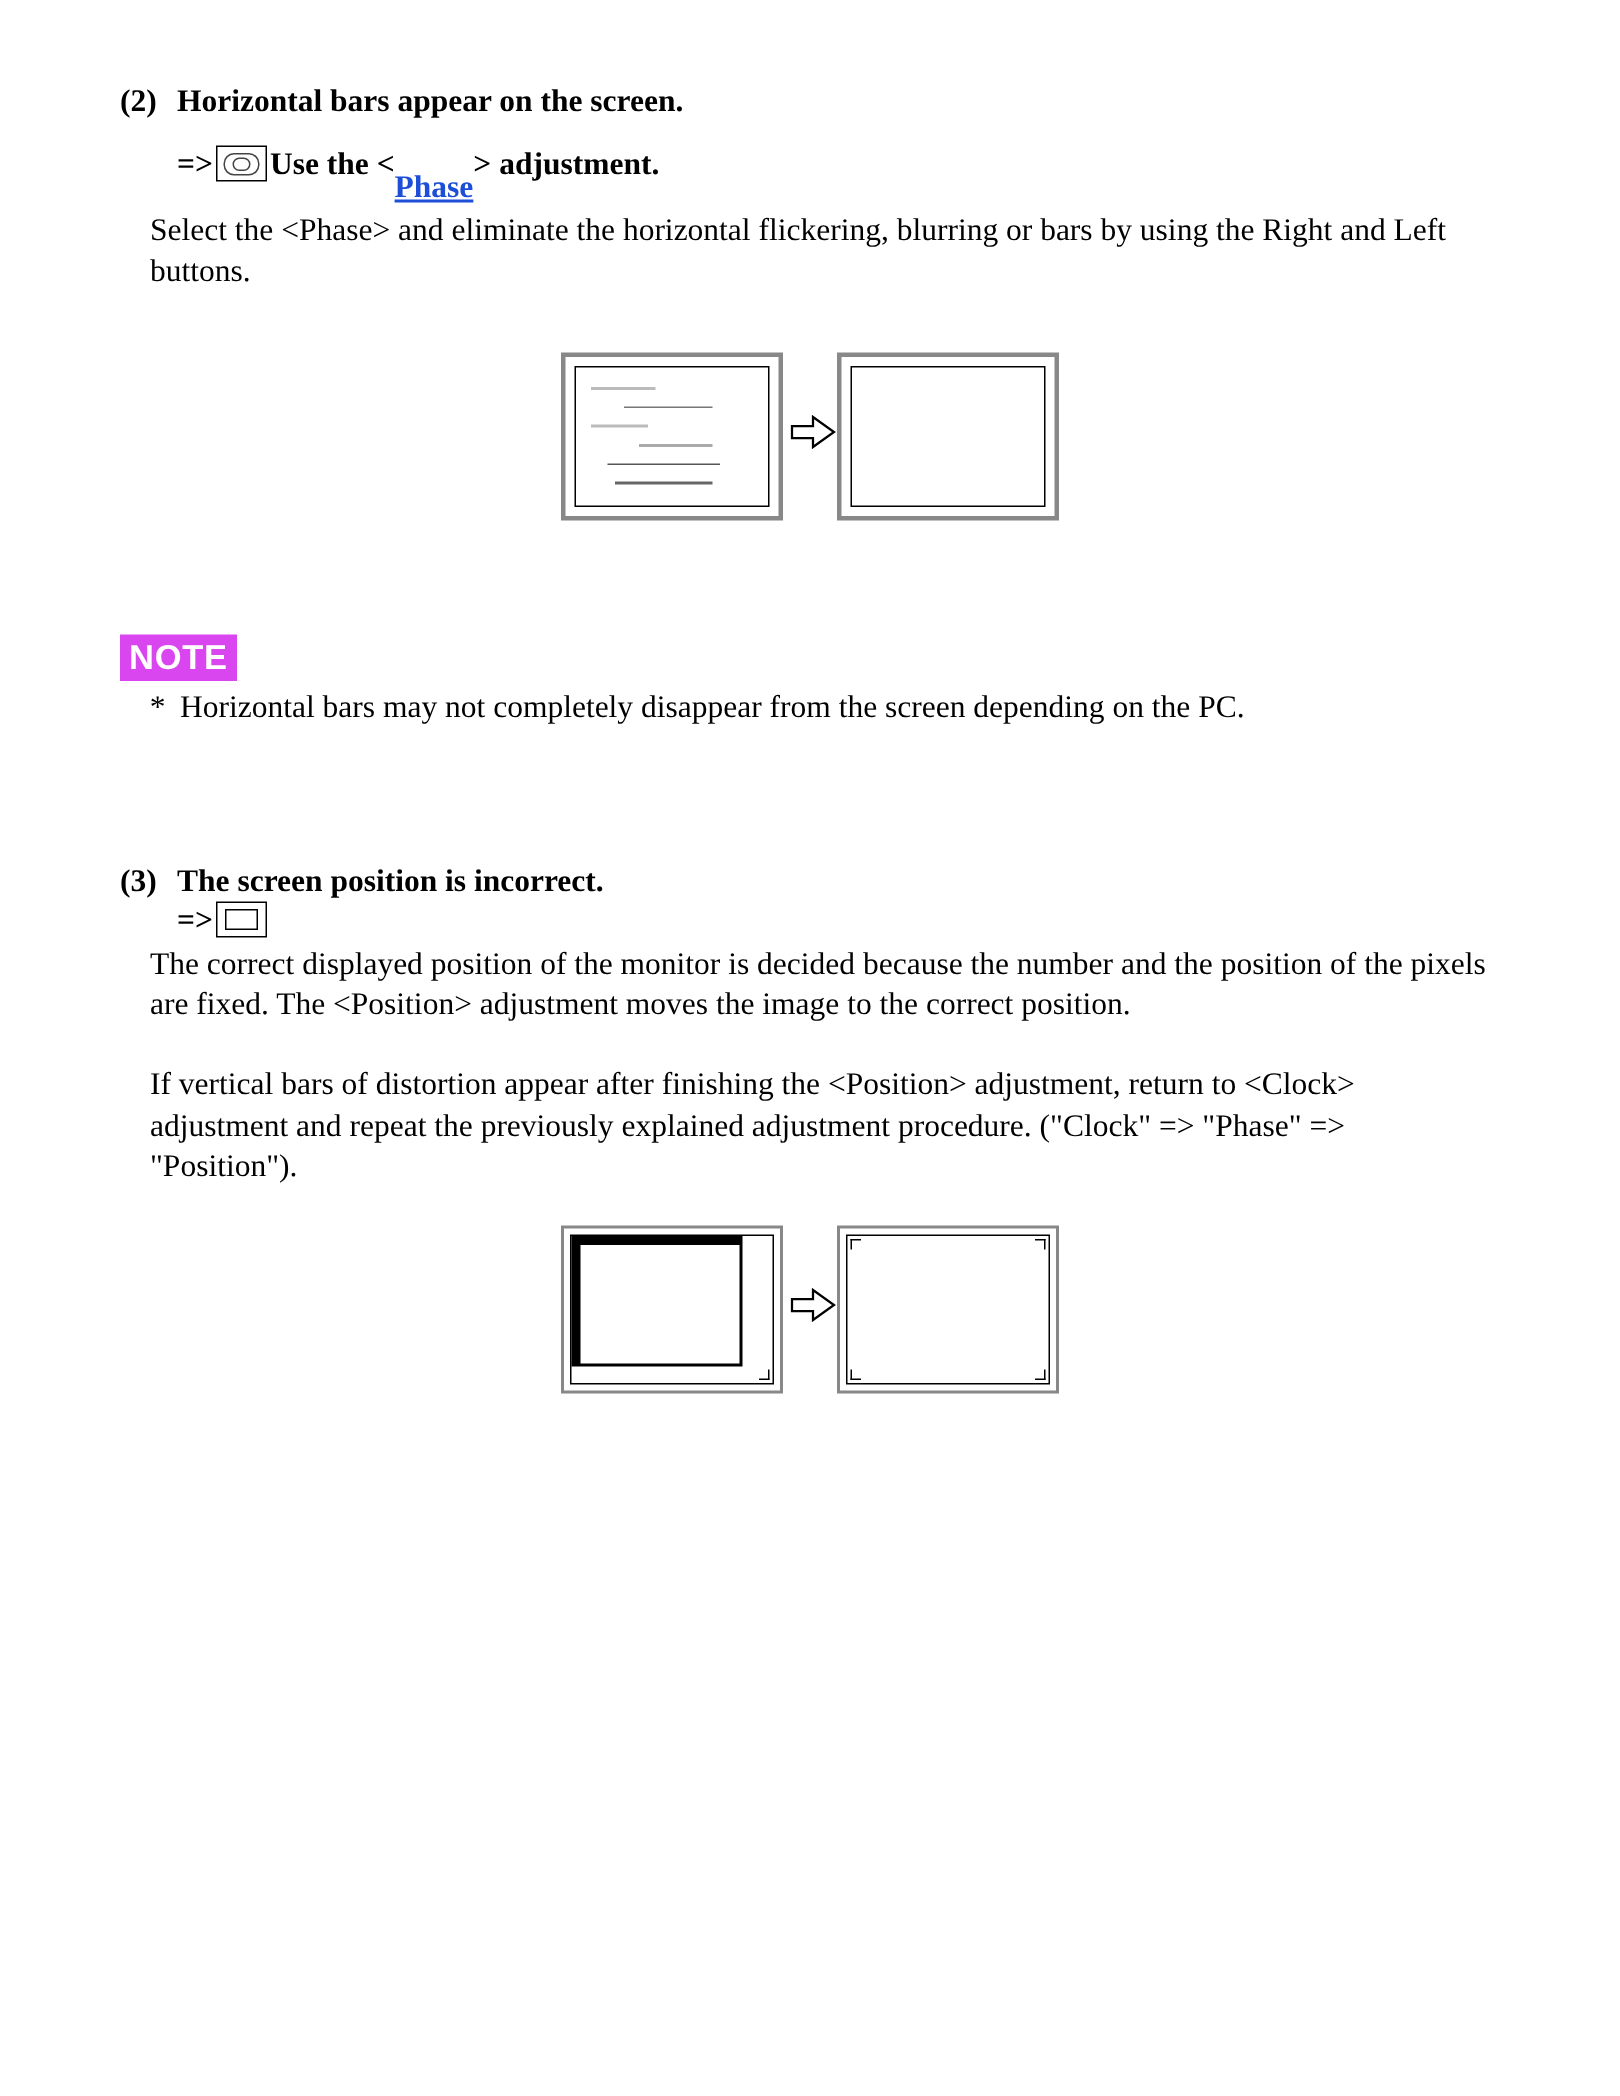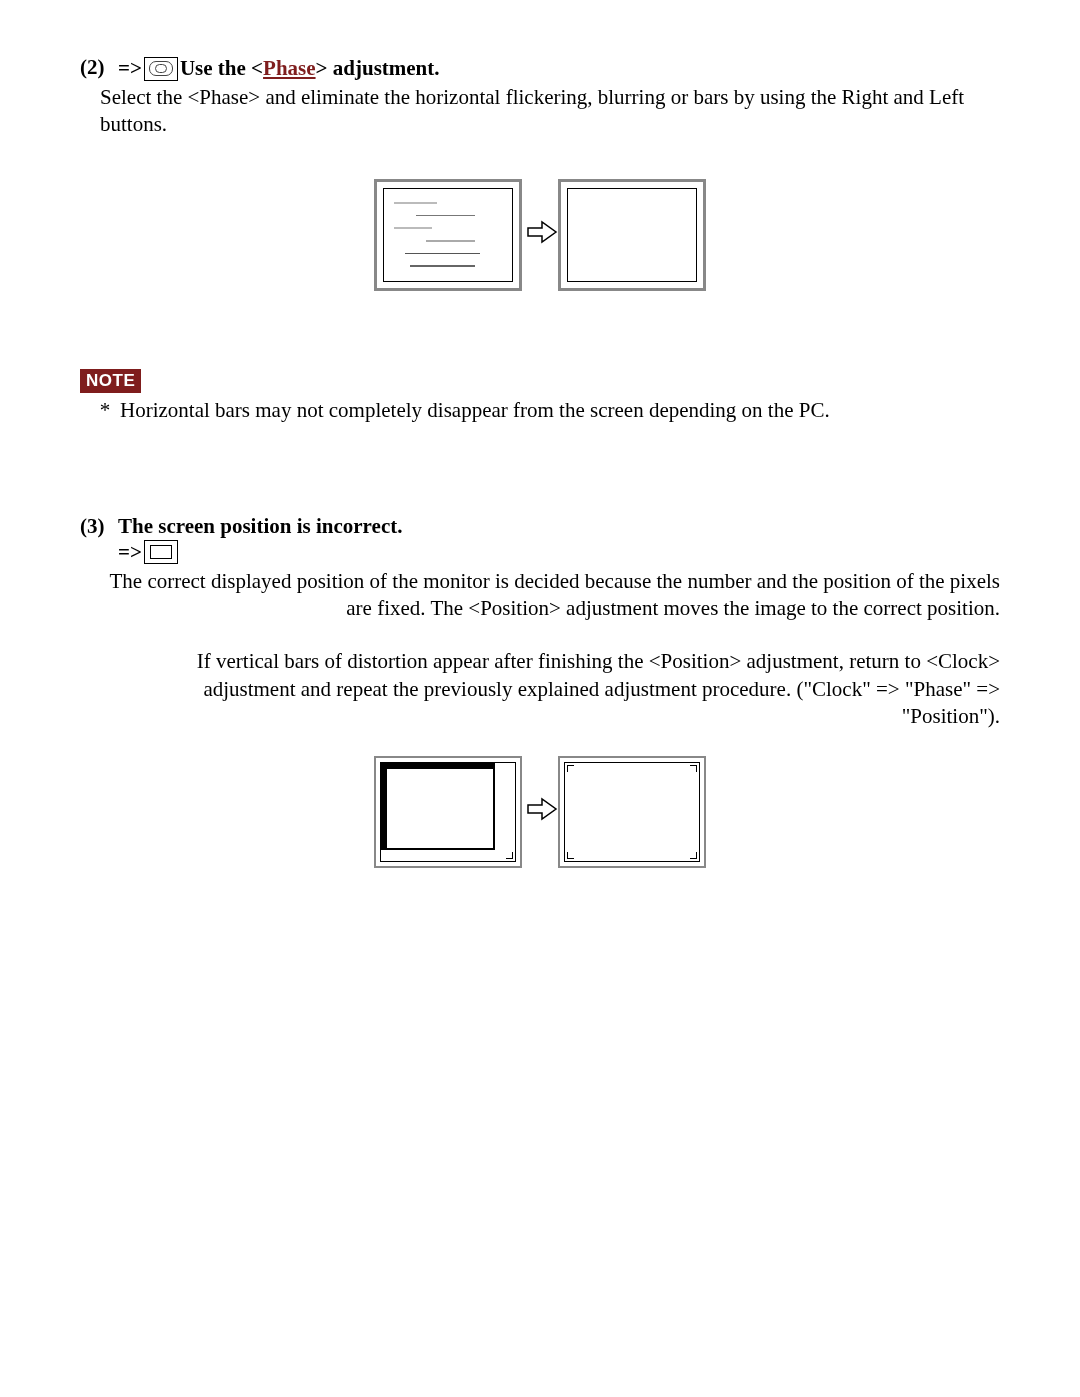--- a/index.html
+++ b/index.html
@@ -65,31 +65,31 @@
     border: 1px solid #444;
     border-radius: 5px;
   }
   .position-icon-inner {
     width: 22px;
     height: 14px;
     border: 1px solid #000;
     box-sizing: border-box;
   }
   .link {
-    color: #7f1d1d;
+    color: #1d4ed8;
     text-decoration: underline;
+    margin-top: 31px;
   }
   .body-text {
     margin-left: 20px;
     margin-top: 3px;
     line-height: 1.3;
   }
   .body-para {
     margin-bottom: 26px;
-    text-align: right;
   }
   .diagram-wrap {
     text-align: center;
     margin-top: 40px;
     margin-bottom: 70px;
   }
   .diagram {
     display: inline-flex;
     align-items: center;
     gap: 4px;
@@ -131,25 +131,25 @@
   .big-arrow {
     width: 28px;
     text-align: center;
   }
   .arrow-svg {
     width: 32px;
     height: 28px;
   }
   .note-badge {
     display: inline-block;
-    background: #7f1d1d;
+    background: #d946ef;
     color: #fff;
     font-family: Arial, Helvetica, sans-serif;
     font-weight: bold;
-    font-size: 17px;
+    font-size: 23px;
     padding: 2px 6px;
     letter-spacing: 0.5px;
   }
   .note-block {
     margin-left: 0px;
     margin-top: 4px;
   }
   .note-item {
     display: flex;
     margin-left: 10px;
@@ -206,20 +206,21 @@
 </style>
 </head>
 <body>
 
 <div class="page">
 
   <div class="section">
     <div class="heading-row">
       <div class="num-col">(2)</div>
       <div class="title-col">
+        <div>Horizontal bars appear on the screen.</div>
         <div class="arrow-line">
           <span class="arrow-sym">=&gt;</span>
           <span class="inline-icon">
             <span class="phase-icon-inner"></span>
           </span>
           <span>Use the &lt;</span>
           <a href="#" class="link">Phase</a>
           <span>&gt; adjustment.</span>
         </div>
       </div>

